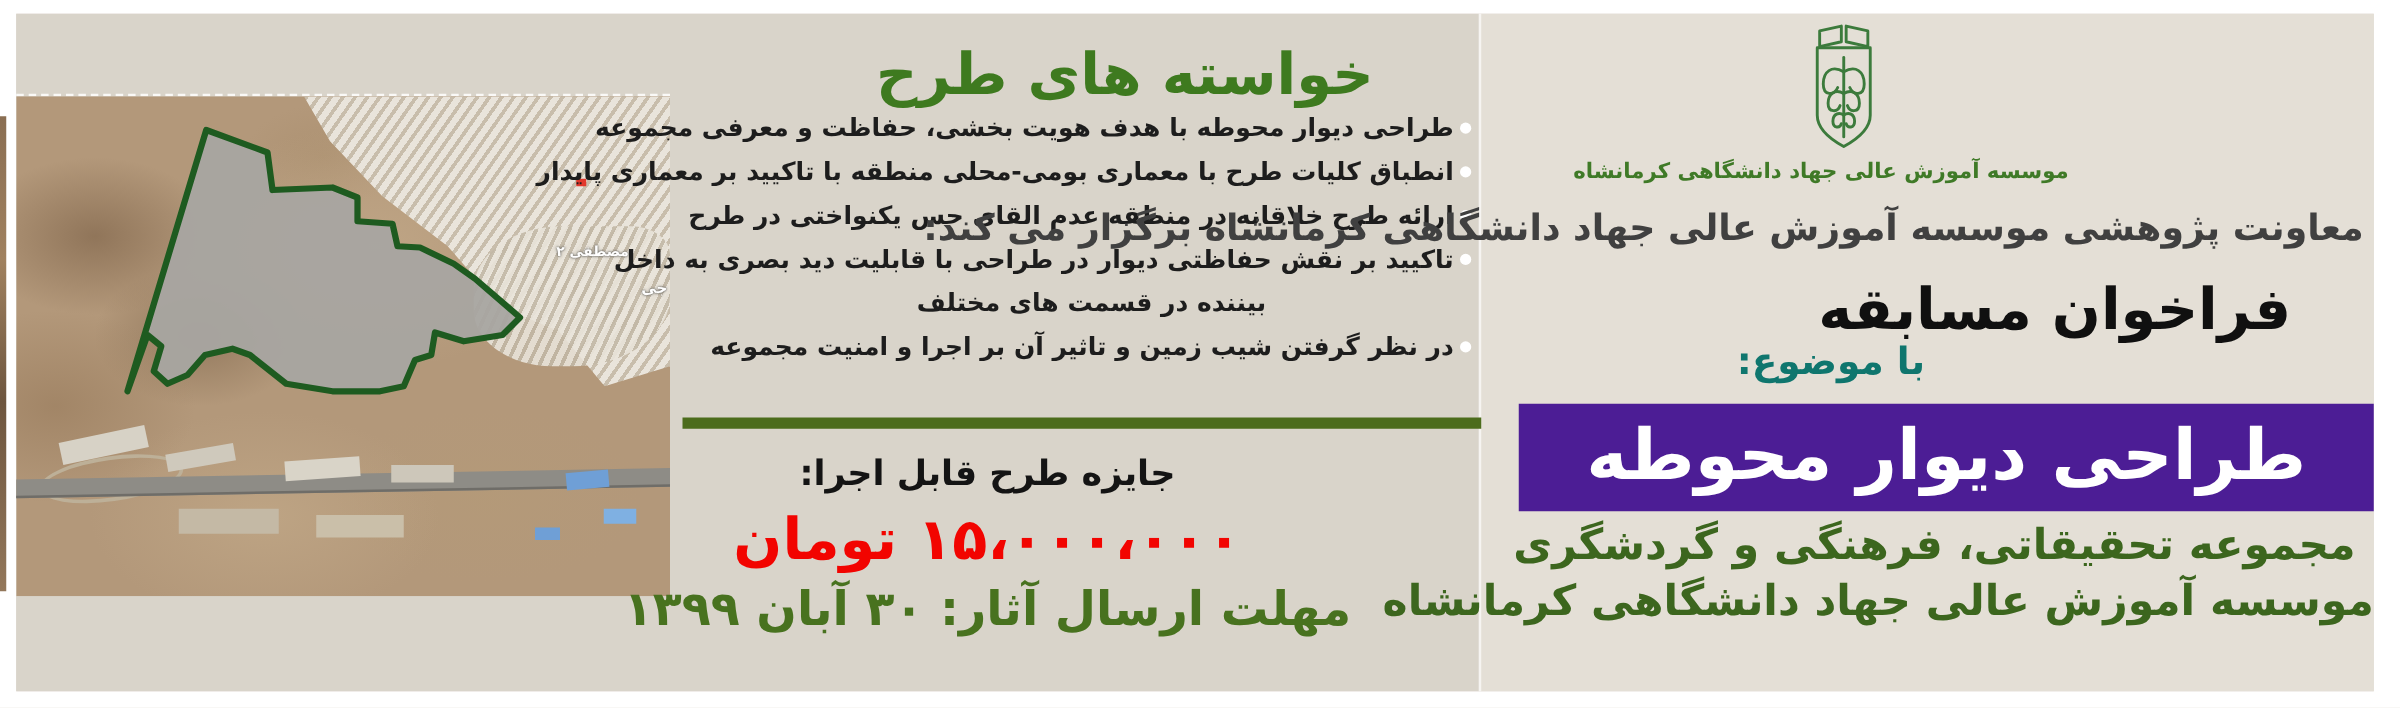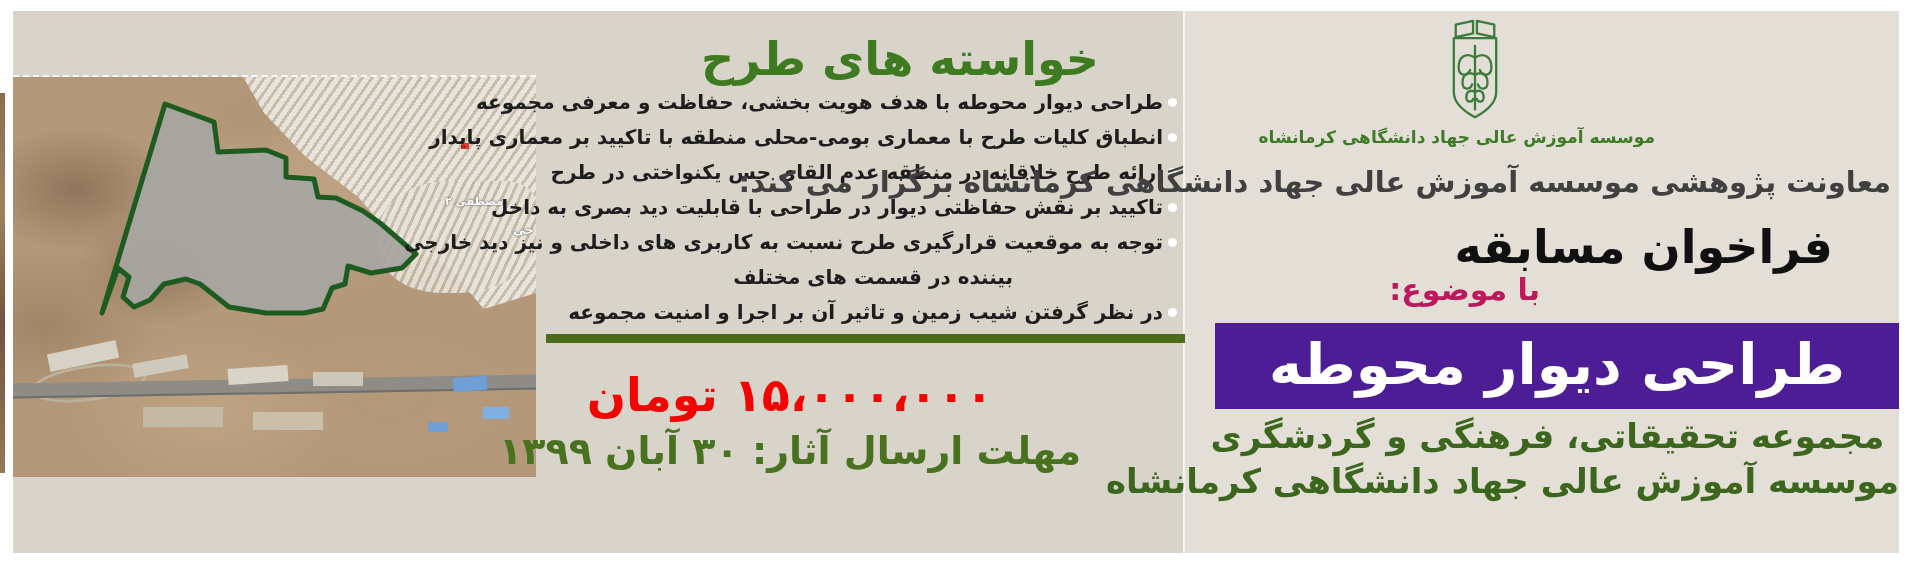--- a/index.html
+++ b/index.html
@@ -56,21 +56,21 @@
 
   
   .logo-block{position:absolute;left:1282px;top:6px;width:360px;text-align:center;}
   .logo-block svg{display:block;margin:0 auto;}
   .logo-caption{margin-top:4px;font-size:17px;font-weight:bold;color:#3f7a27;direction:rtl;white-space:nowrap;}
   .announce{position:absolute;right:8px;top:152px;direction:rtl;white-space:nowrap;
     font-size:29px;line-height:38px;font-weight:bold;color:#404040;}
   .call-title{position:absolute;right:66px;top:203px;direction:rtl;white-space:nowrap;
     font-size:46px;line-height:66px;font-weight:bold;color:#101010;}
   .subject{position:absolute;right:359px;top:258px;direction:rtl;white-space:nowrap;
-    font-size:30px;line-height:42px;font-weight:bold;color:#be185d;}
+    font-size:30px;line-height:42px;font-weight:bold;color:#0f766e;}
   .banner{position:absolute;left:1202px;right:0;top:312px;height:86px;background:#4c1d95;
     display:flex;align-items:center;justify-content:center;}
   .banner-text{direction:rtl;white-space:nowrap;font-size:56px;font-weight:bold;color:#ffffff;
     transform:translateY(-2px);}
   .subtitle{position:absolute;left:1183px;right:0;top:403px;text-align:center;direction:rtl;
     font-size:34px;line-height:45px;font-weight:bold;color:#3c661e;}
   .subtitle div{white-space:nowrap;}
 </style>
 </head>
 <body>
@@ -107,28 +107,28 @@
       <div class="m-label" style="left:500px;top:146px;font-size:12px;">جی</div>
     </div>
 
     <div class="req-heading">خواسته های طرح</div>
 
     <div class="req-list">
       <div class="req-row dotted">طراحی دیوار محوطه با هدف هویت بخشی، حفاظت و معرفی مجموعه</div>
       <div class="req-row dotted">انطباق کلیات طرح با معماری بومی-محلی منطقه با تاکیید بر معماری پایدار</div>
       <div class="req-row dotted">ارائه طرح خلاقانه در منطقه عدم القای حس یکنواختی در طرح</div>
       <div class="req-row dotted">تاکیید بر نقش حفاظتی دیوار در طراحی با قابلیت دید بصری به داخل</div>
-      <div class="req-row dotted">توجه به موقعیت قرارگیری طرح نسبت به کاربری های داخلی و نیز دید خارجی</div>
       <div class="req-row wrap">بیننده در قسمت های مختلف</div>
       <div class="req-row dotted">در نظر گرفتن شیب زمین و تاثیر آن بر اجرا و امنیت مجموعه</div>
     </div>
 
     <div class="divider"></div>
 
     <div class="prize">
+      <div class="prize-label">جایزه طرح قابل اجرا:</div>
       <div class="prize-amount">۱۵،۰۰۰،۰۰۰ تومان</div>
       <div class="prize-deadline">مهلت ارسال آثار: ۳۰ آبان ۱۳۹۹</div>
     </div>
 
     <div class="logo-block">
       <svg width="58" height="106" viewBox="0 0 60 110" fill="none" stroke="#3c7b3c" stroke-width="2.4" stroke-linecap="round" stroke-linejoin="round">
         <path d="M10,8 L28,4 L28,17 L10,21 Z"></path>
         <path d="M50,8 L32,4 L32,17 L50,21 Z"></path>
         <path d="M8,22 L52,22 L52,78 Q52,92 30,104 Q8,92 8,78 Z"></path>
         <path d="M30,30 L30,96"></path>

